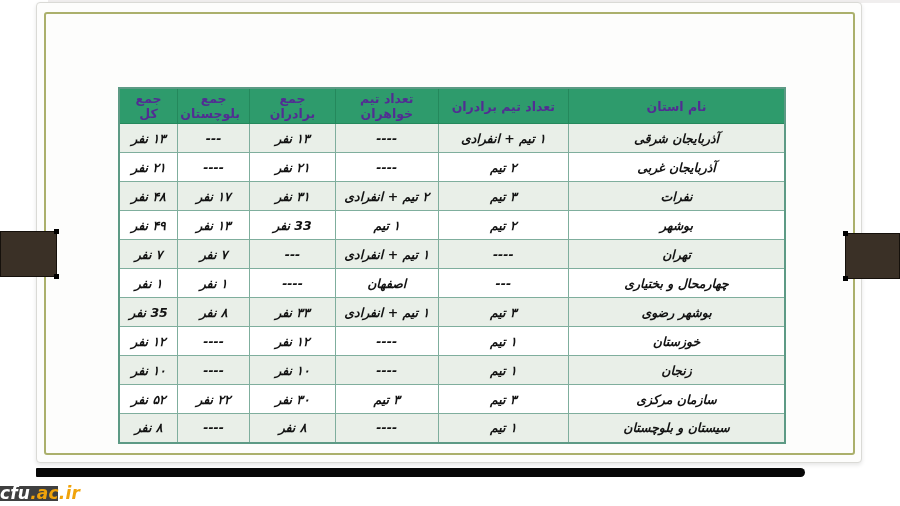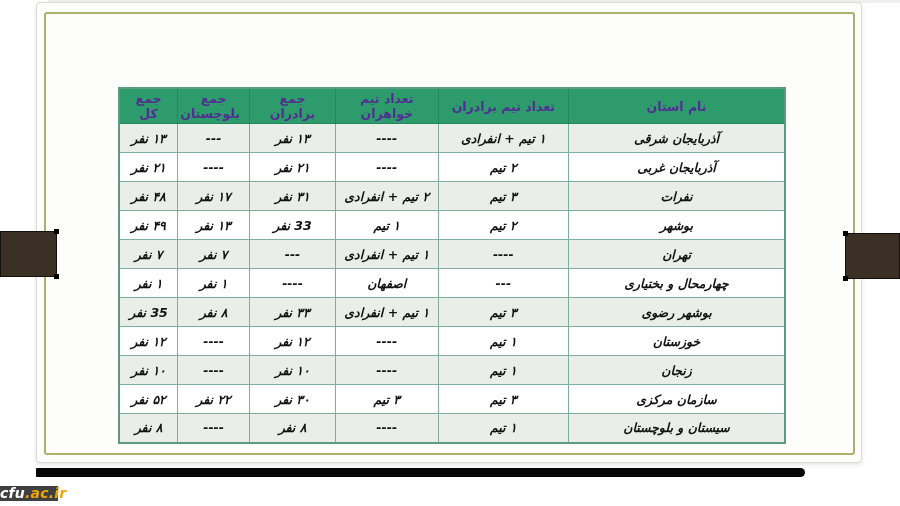--- a/index.html
+++ b/index.html
@@ -76,21 +76,21 @@
   .shape-right .handle.tl { left: -3px; top: -3px; }
   .shape-right .handle.bl { left: -3px; bottom: -3px; }
   .bottom-bar {
     position: absolute; left: 36px; top: 468px; width: 769px; height: 9px;
     background: #070707;
     border-radius: 1px 5px 5px 1px;
   }
   .watermark {
     position: absolute; left: 0; top: 486px; width: 58px; height: 15px;
     background: #3f3f3f;
-    font-size: 14px; font-weight: bold; font-style: italic;
+    font-size: 17px; font-weight: bold; font-style: italic;
     line-height: 15px; text-align: left;
     color: #ffffff;
     letter-spacing: 0.2px;
   }
   .watermark .accent { color: #f0a30a; }
 </style>
 </head>
 <body>
 
 <div class="top-strip"></div>

